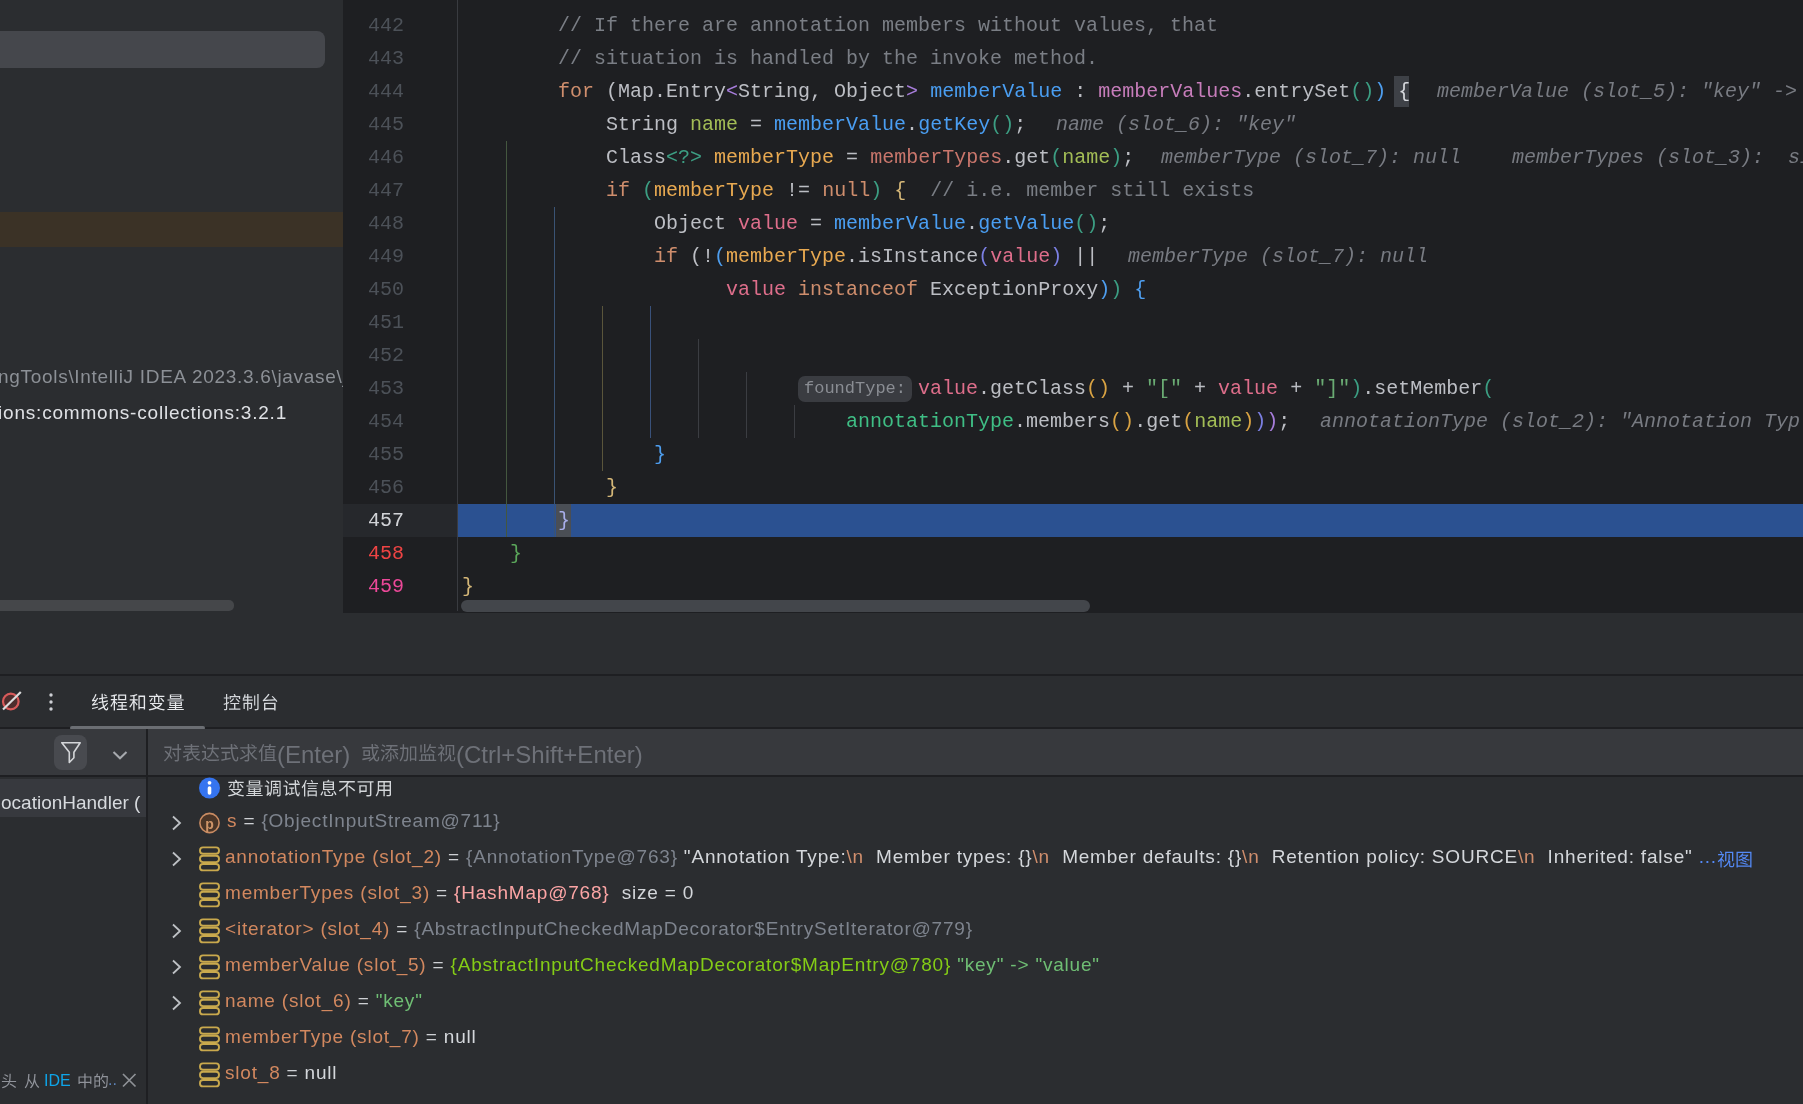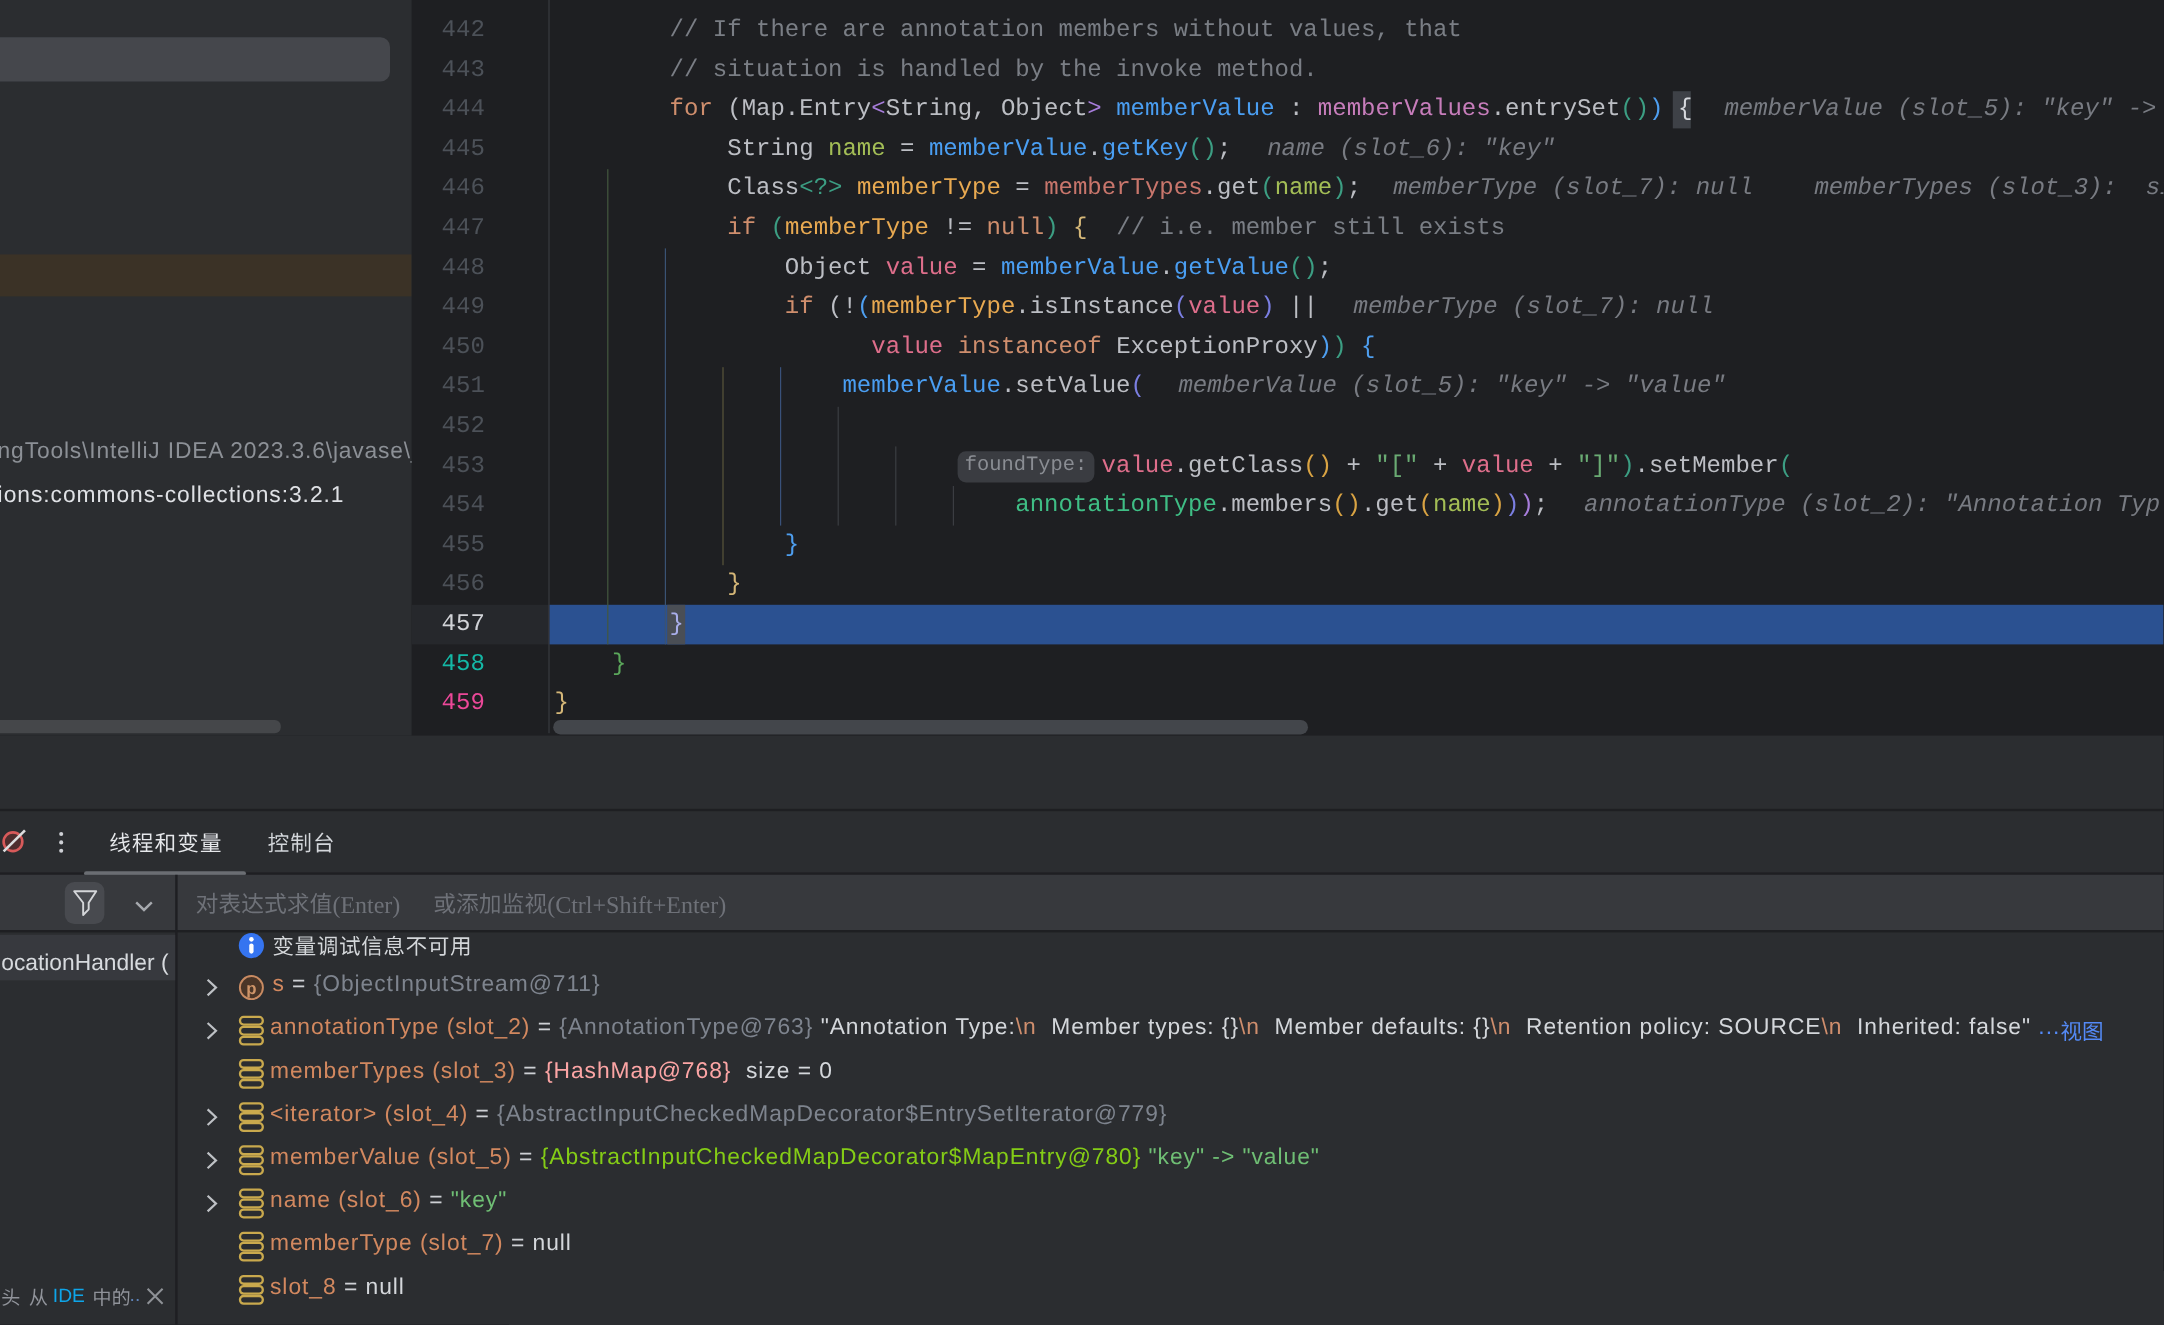--- a/index.html
+++ b/index.html
@@ -23,21 +23,21 @@
 #edscroll{position:absolute;left:461px;top:600px;width:629px;height:12px;background:#43464B;border-radius:6px}
 #bottom{position:absolute;left:0;top:613px;width:1803px;height:491px;background:#2B2D30}
 .sep{position:absolute;left:0;width:1803px;height:2px;background:#1E1F22}
 #tabline{position:absolute;left:70px;top:726px;width:135px;height:4px;background:#6B6E73;border-radius:2px}
 #evalrow{position:absolute;left:0;top:729px;width:1803px;height:46px;background:#37393D}
 #fbtn{position:absolute;left:54px;top:735px;width:33px;height:35px;background:#484A4F;border-radius:8px}
 #vsep{position:absolute;left:146px;top:729px;width:2px;height:375px;background:#1E1F22}
 #framesel{position:absolute;left:0;top:779px;width:146px;height:38px;background:#37393E}
 #frametxt{position:absolute;left:1px;top:792px;font-size:19px;color:#D7DADE;white-space:pre}
 .vr{position:absolute;font-size:19px;white-space:pre;letter-spacing:0.8px}
-.mono{position:absolute;font-family:Liberation Serif, serif;font-size:20px;line-height:20px;color:#6E7178;white-space:pre}
+.mono{position:absolute;font-family:Liberation Sans, sans-serif;font-size:24px;line-height:20px;color:#6E7178;white-space:pre}
 #notif{position:absolute;left:42px;top:1072px;font-size:16px;color:#90939A;white-space:pre}
 </style></head>
 <body>
 <div id="leftpanel">
 <div id="searchbox"></div>
 <div id="brownbar"></div>
 <div class="treetxt" style="left:-2px;top:366px;color:#8C9096;letter-spacing:0.7px">ngTools\IntelliJ IDEA 2023.3.6\javase\jdk8u60\src\</div>
 <div class="treetxt" style="left:-2px;top:402px;color:#DFE1E5;letter-spacing:0.8px">ions:commons-collections:3.2.1</div>
 <div id="lpscroll"></div>
 </div>
@@ -52,21 +52,21 @@
 <div class="gn" style="top:207px;color:#4C5158">448</div>
 <div class="gn" style="top:240px;color:#4C5158">449</div>
 <div class="gn" style="top:273px;color:#4C5158">450</div>
 <div class="gn" style="top:306px;color:#4C5158">451</div>
 <div class="gn" style="top:339px;color:#4C5158">452</div>
 <div class="gn" style="top:372px;color:#4C5158">453</div>
 <div class="gn" style="top:405px;color:#4C5158">454</div>
 <div class="gn" style="top:438px;color:#4C5158">455</div>
 <div class="gn" style="top:471px;color:#4C5158">456</div>
 <div class="gn" style="top:504px;color:#D1D3D7">457</div>
-<div class="gn" style="top:537px;color:#14b8a6">458</div>
+<div class="gn" style="top:537px;color:#ef4444">458</div>
 <div class="gn" style="top:570px;color:#ec4899">459</div>
   </div>
 <div id="gutline"></div>
 <div id="execbar"></div>
 <div id="box444"></div>
 <div id="box457"></div>
 <div id="editor-layer" style="position:absolute;left:0;top:0;width:1803px;height:613px;overflow:hidden">
 <div style="position:absolute;left:506px;top:141px;width:1px;height:396px;background:#44573F"></div>
     <div style="position:absolute;left:554px;top:207px;width:1px;height:330px;background:#3A5374"></div>
     <div style="position:absolute;left:602px;top:306px;width:1px;height:165px;background:#5A553B"></div>
@@ -76,21 +76,20 @@
     <div style="position:absolute;left:794px;top:405px;width:1px;height:33px;background:#3B3D42"></div>
 <div class="cl" style="top:42px"><span style="white-space:pre">        <span style="color:#7A7E85">// situation is handled by the invoke method.</span></span></div>
 <div class="cl" style="top:9px"><span style="white-space:pre">        <span style="color:#7A7E85">// If there are annotation members without values, that</span></span></div>
 <div class="cl" style="top:75px"><span style="white-space:pre">        <span style="color:#CF8E6D">for</span><span style="color:#BCBEC4"> (Map.Entry</span><span style="color:#A77DDB">&lt;</span><span style="color:#BCBEC4">String, Object</span><span style="color:#A77DDB">&gt;</span><span style="color:#BCBEC4"> </span><span style="color:#4A9EF2">memberValue</span><span style="color:#BCBEC4"> : </span><span style="color:#C77DBB">memberValues</span><span style="color:#BCBEC4">.entrySet</span><span style="color:#3C9E83">()</span><span style="color:#4E9EEF">)</span><span style="color:#BCBEC4"> </span><span class="mbox2" style="color:#D6D8DD">{</span></span><span class="hint" style="left:975.0px">memberValue (slot_5): "key" -&gt;</span></div>
 <div class="cl" style="top:108px"><span style="white-space:pre">            <span style="color:#BCBEC4">String </span><span style="color:#A3BD56">name</span><span style="color:#BCBEC4"> = </span><span style="color:#4A9EF2">memberValue</span><span style="color:#BCBEC4">.</span><span style="color:#4A9EF2">getKey</span><span style="color:#3C9E83">()</span><span style="color:#BCBEC4">;</span></span><span class="hint" style="left:594.0px">name (slot_6): "key"</span></div>
 <div class="cl" style="top:141px"><span style="white-space:pre">            <span style="color:#BCBEC4">Class</span><span style="color:#3C9E83">&lt;?&gt;</span><span style="color:#BCBEC4"> </span><span style="color:#E8A951">memberType</span><span style="color:#BCBEC4"> = </span><span style="color:#C9766C">memberTypes</span><span style="color:#BCBEC4">.get</span><span style="color:#3C9E83">(</span><span style="color:#A3BD56">name</span><span style="color:#3C9E83">)</span><span style="color:#BCBEC4">;</span></span><span class="hint" style="left:699.0px">memberType (slot_7): null</span><span class="hint" style="left:1050.0px">memberTypes (slot_3):  si</span></div>
 <div class="cl" style="top:174px"><span style="white-space:pre">            <span style="color:#CF8E6D">if</span><span style="color:#BCBEC4"> </span><span style="color:#3C9E83">(</span><span style="color:#E8A951">memberType</span><span style="color:#BCBEC4"> != </span><span style="color:#CF8E6D">null</span><span style="color:#3C9E83">)</span><span style="color:#BCBEC4"> </span><span style="color:#D5B778">{</span><span style="color:#BCBEC4">  </span><span style="color:#7A7E85">// i.e. member still exists</span></span></div>
 <div class="cl" style="top:207px"><span style="white-space:pre">                <span style="color:#BCBEC4">Object </span><span style="color:#DE6E8B">value</span><span style="color:#BCBEC4"> = </span><span style="color:#4A9EF2">memberValue</span><span style="color:#BCBEC4">.</span><span style="color:#4A9EF2">getValue</span><span style="color:#3C9E83">()</span><span style="color:#BCBEC4">;</span></span></div>
 <div class="cl" style="top:240px"><span style="white-space:pre">                <span style="color:#CF8E6D">if</span><span style="color:#BCBEC4"> (!</span><span style="color:#4E9EEF">(</span><span style="color:#E8A951">memberType</span><span style="color:#BCBEC4">.isInstance</span><span style="color:#7B7FE2">(</span><span style="color:#DE6E8B">value</span><span style="color:#7B7FE2">)</span><span style="color:#BCBEC4"> ||</span></span><span class="hint" style="left:666.0px">memberType (slot_7): null</span></div>
 <div class="cl" style="top:273px"><span style="white-space:pre">                      <span style="color:#DE6E8B">value</span><span style="color:#BCBEC4"> </span><span style="color:#CF8E6D">instanceof</span><span style="color:#BCBEC4"> ExceptionProxy</span><span style="color:#4E9EEF">)</span><span style="color:#3C9E83">)</span><span style="color:#BCBEC4"> </span><span style="color:#4E9EEF">{</span></span></div>
-<div class="cl" style="top:306px"><span style="white-space:pre">                    <span style="color:#4A9EF2">memberValue</span><span style="color:#BCBEC4">.setValue</span><span style="color:#7B7FE2">(</span></span><span class="hint" style="left:520.0px">memberValue (slot_5): "key" -&gt; "value"</span></div>
 <div class="cl" style="top:372px"><span class="chip" style="left:336.0px">foundType:</span><span style="position:absolute;left:456.0px;top:0"><span style="color:#DE6E8B">value</span><span style="color:#BCBEC4">.getClass</span><span style="color:#D9A343">()</span><span style="color:#BCBEC4"> + </span><span style="color:#6AAB73">"["</span><span style="color:#BCBEC4"> + </span><span style="color:#DE6E8B">value</span><span style="color:#BCBEC4"> + </span><span style="color:#6AAB73">"]"</span><span style="color:#3C9E83">)</span><span style="color:#BCBEC4">.setMember</span><span style="color:#3C9E83">(</span></span></div>
 <div class="cl" style="top:405px"><span style="white-space:pre">                                <span style="color:#3FBE85">annotationType</span><span style="color:#BCBEC4">.members</span><span style="color:#D9A343">()</span><span style="color:#BCBEC4">.get</span><span style="color:#D9A343">(</span><span style="color:#A3BD56">name</span><span style="color:#D9A343">)</span><span style="color:#7B7FE2">)</span><span style="color:#A77DDB">)</span><span style="color:#BCBEC4">;</span></span><span class="hint" style="left:858.0px">annotationType (slot_2): "Annotation Typ</span></div>
 <div class="cl" style="top:438px"><span style="white-space:pre">                <span style="color:#4E9EEF">}</span></span></div>
 <div class="cl" style="top:471px"><span style="white-space:pre">            <span style="color:#D5B778">}</span></span></div>
 <div class="cl" style="top:504px"><span style="white-space:pre">        <span class="mbox" style="color:#A9AEEA">}</span></span></div>
 <div class="cl" style="top:537px"><span style="white-space:pre">    <span style="color:#5BA75B">}</span></span></div>
 <div class="cl" style="top:570px"><span style="white-space:pre"><span style="color:#D5B778">}</span></span></div>
 </div>
 <div id="edscroll"></div>
 <div id="bottom"></div>

